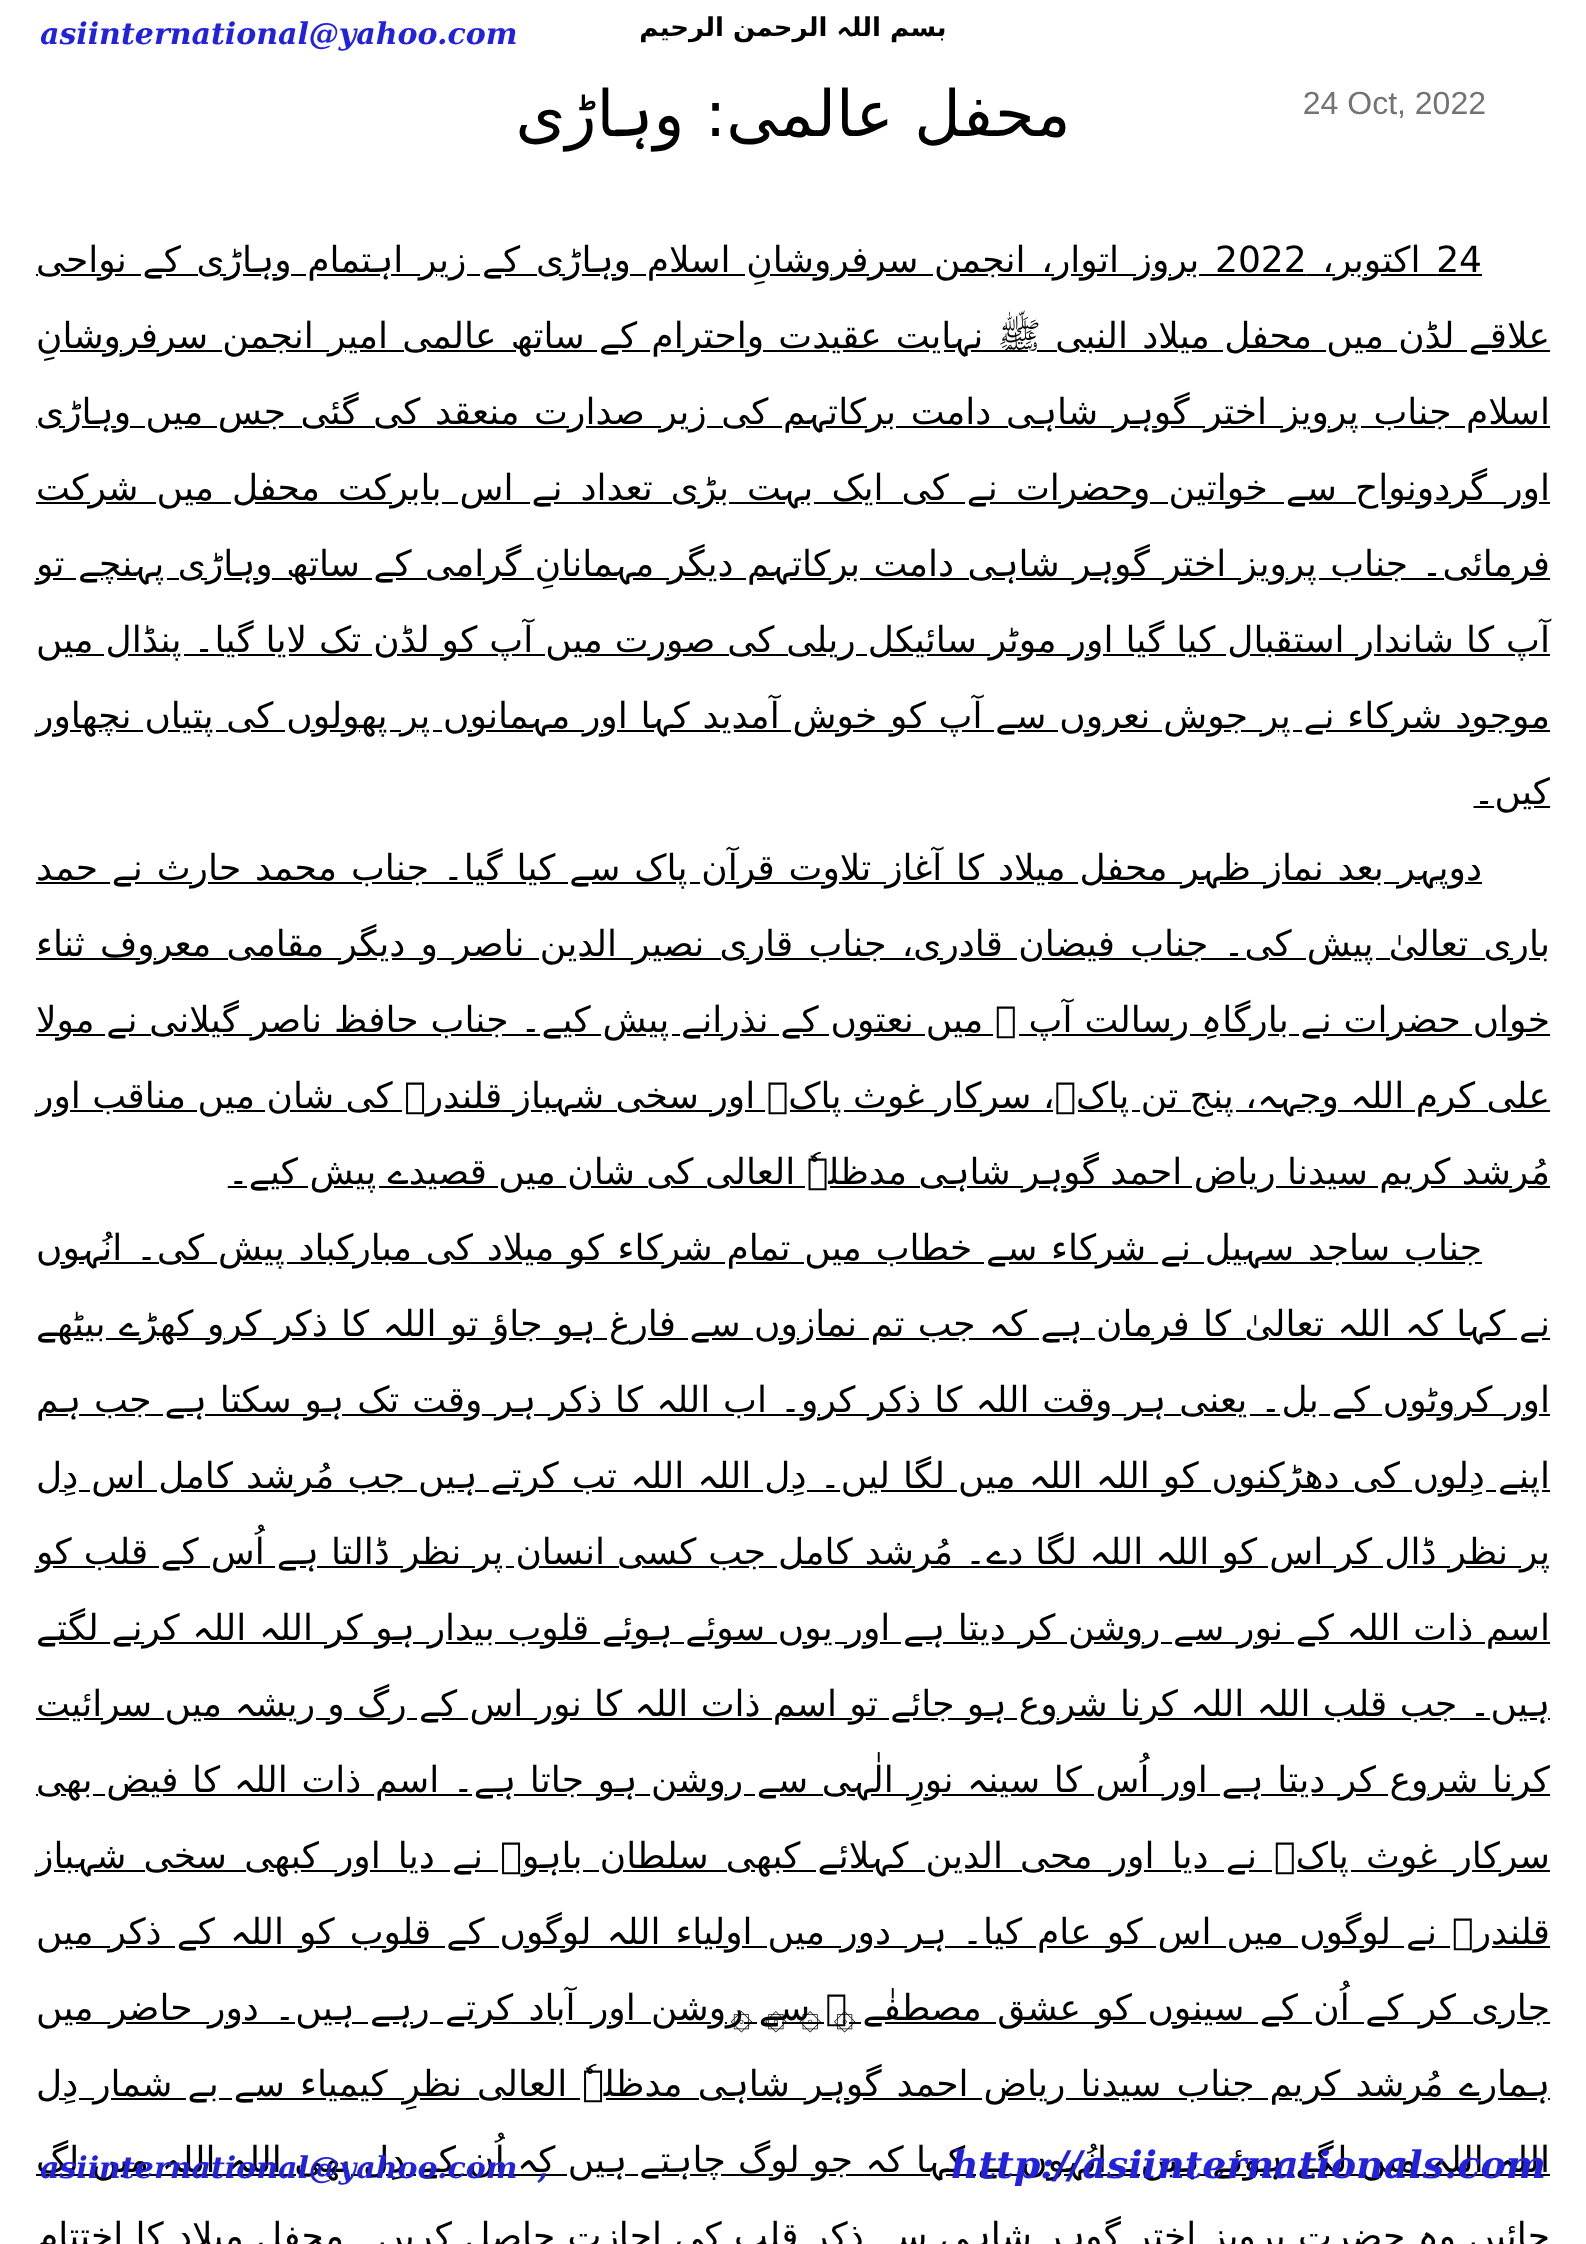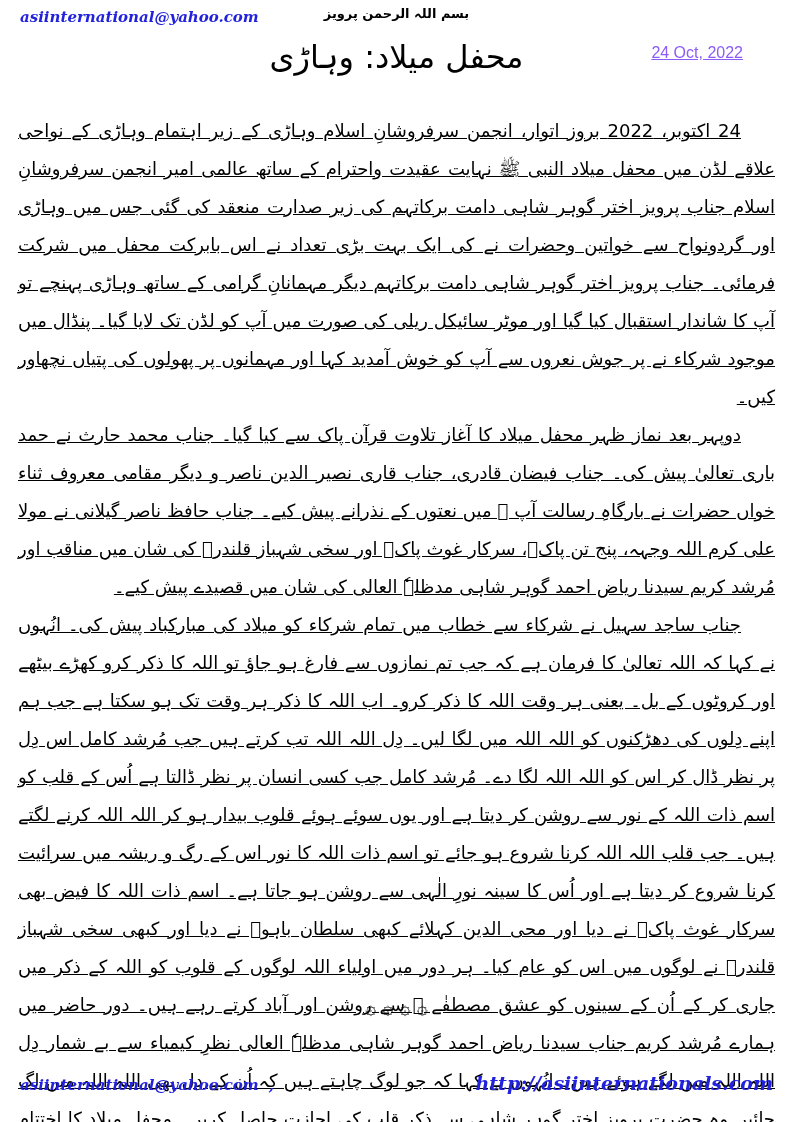--- a/index.html
+++ b/index.html
@@ -23,21 +23,21 @@
   }
   .bismillah{
     position:absolute;top:6px;left:0;right:0;
     text-align:center;
     font-size:13px;font-weight:bold;
     direction:rtl;
   }
   .date{
     position:absolute;top:44px;right:50px;
     font-family:"Liberation Sans",sans-serif;
-    font-size:16px;color:#8b5cf6;text-decoration:underline;
+    font-size:16px;color:#737373;
   }
   .doc-title{
     position:absolute;top:38px;left:0;right:0;
     text-align:center;
     direction:rtl;
     font-size:32px;
     font-weight:normal;
     letter-spacing:1px;
   }
   
@@ -86,25 +86,25 @@
   }
   .footer-comma{color:#2222dd;font-weight:bold;}
 </style>
 </head>
 <body>
 
 <div class="page">
 
   <a class="top-email" href="#">asiinternational@yahoo.com</a>
 
-  <div class="bismillah">بسم اللہ الرحمن پرویز</div>
+  <div class="bismillah">بسم اللہ الرحمن الرحیم</div>
 
   <div class="date">24 Oct, 2022</div>
 
-  <div class="doc-title">محفل میلاد: وہاڑی</div>
+  <div class="doc-title">محفل عالمی: وہاڑی</div>
 
   <div class="body-text">
     <p>24 اکتوبر، 2022 بروز اتوار، انجمن سرفروشانِ اسلام وہاڑی کے زیر اہتمام وہاڑی کے نواحی علاقے لڈن میں محفل میلاد النبی ﷺ نہایت عقیدت واحترام کے ساتھ عالمی امیر انجمن سرفروشانِ اسلام جناب پرویز اختر گوہر شاہی دامت برکاتہم کی زیر صدارت منعقد کی گئی جس میں وہاڑی اور گردونواح سے خواتین وحضرات نے کی ایک بہت بڑی تعداد نے اس بابرکت محفل میں شرکت فرمائی۔ جناب پرویز اختر گوہر شاہی دامت برکاتہم دیگر مہمانانِ گرامی کے ساتھ وہاڑی پہنچے تو آپ کا شاندار استقبال کیا گیا اور موٹر سائیکل ریلی کی صورت میں آپ کو لڈن تک لایا گیا۔ پنڈال میں موجود شرکاء نے پر جوش نعروں سے آپ کو خوش آمدید کہا اور مہمانوں پر پھولوں کی پتیاں نچھاور کیں۔</p>
     <p>دوپہر بعد نماز ظہر محفل میلاد کا آغاز تلاوت قرآن پاک سے کیا گیا۔ جناب محمد حارث نے حمد باری تعالیٰ پیش کی۔ جناب فیضان قادری، جناب قاری نصیر الدین ناصر و دیگر مقامی معروف ثناء خواں حضرات نے بارگاہِ رسالت آپ ﷺ میں نعتوں کے نذرانے پیش کیے۔ جناب حافظ ناصر گیلانی نے مولا علی کرم اللہ وجہہ، پنج تن پاکؑ، سرکار غوث پاکؒ اور سخی شہباز قلندرؒ کی شان میں مناقب اور مُرشد کریم سیدنا ریاض احمد گوہر شاہی مدظلہٗ العالی کی شان میں قصیدے پیش کیے۔</p>
     <p>جناب ساجد سہیل نے شرکاء سے خطاب میں تمام شرکاء کو میلاد کی مبارکباد پیش کی۔ انُہوں نے کہا کہ اللہ تعالیٰ کا فرمان ہے کہ جب تم نمازوں سے فارغ ہو جاؤ تو اللہ کا ذکر کرو کھڑے بیٹھے اور کروٹوں کے بل۔ یعنی ہر وقت اللہ کا ذکر کرو۔ اب اللہ کا ذکر ہر وقت تک ہو سکتا ہے جب ہم اپنے دِلوں کی دھڑکنوں کو اللہ اللہ میں لگا لیں۔ دِل اللہ اللہ تب کرتے ہیں جب مُرشد کامل اس دِل پر نظر ڈال کر اس کو اللہ اللہ لگا دے۔ مُرشد کامل جب کسی انسان پر نظر ڈالتا ہے اُس کے قلب کو اسم ذات اللہ کے نور سے روشن کر دیتا ہے اور یوں سوئے ہوئے قلوب بیدار ہو کر اللہ اللہ کرنے لگتے ہیں۔ جب قلب اللہ اللہ کرنا شروع ہو جائے تو اسم ذات اللہ کا نور اس کے رگ و ریشہ میں سرائیت کرنا شروع کر دیتا ہے اور اُس کا سینہ نورِ الٰہی سے روشن ہو جاتا ہے۔ اسم ذات اللہ کا فیض بھی سرکار غوث پاکؒ نے دیا اور محی الدین کہلائے کبھی سلطان باہوؒ نے دیا اور کبھی سخی شہباز قلندرؒ نے لوگوں میں اس کو عام کیا۔ ہر دور میں اولیاء اللہ لوگوں کے قلوب کو اللہ کے ذکر میں جاری کر کے اُن کے سینوں کو عشق مصطفٰے ﷺ سے روشن اور آباد کرتے رہے ہیں۔ دور حاضر میں ہمارے مُرشد کریم جناب سیدنا ریاض احمد گوہر شاہی مدظلہٗ العالی نظرِ کیمیاء سے بے شمار دِل اللہ اللہ میں لگے ہوئے ہیں۔ انُہوں نے کہا کہ جو لوگ چاہتے ہیں کہ اُن کے دِل بھی اللہ اللہ میں لگ جائیں وہ حضرت پرویز اختر گوہر شاہی سے ذکر قلب کی اجازت حاصل کریں۔ محفل میلاد کا اختتام شام پانچ بجے درود و سلام اور دعائے خیر پر ہوا۔</p>
 
   </div>
 
   <div class="stars">۞ ۞ ۞ ۞</div>
 

